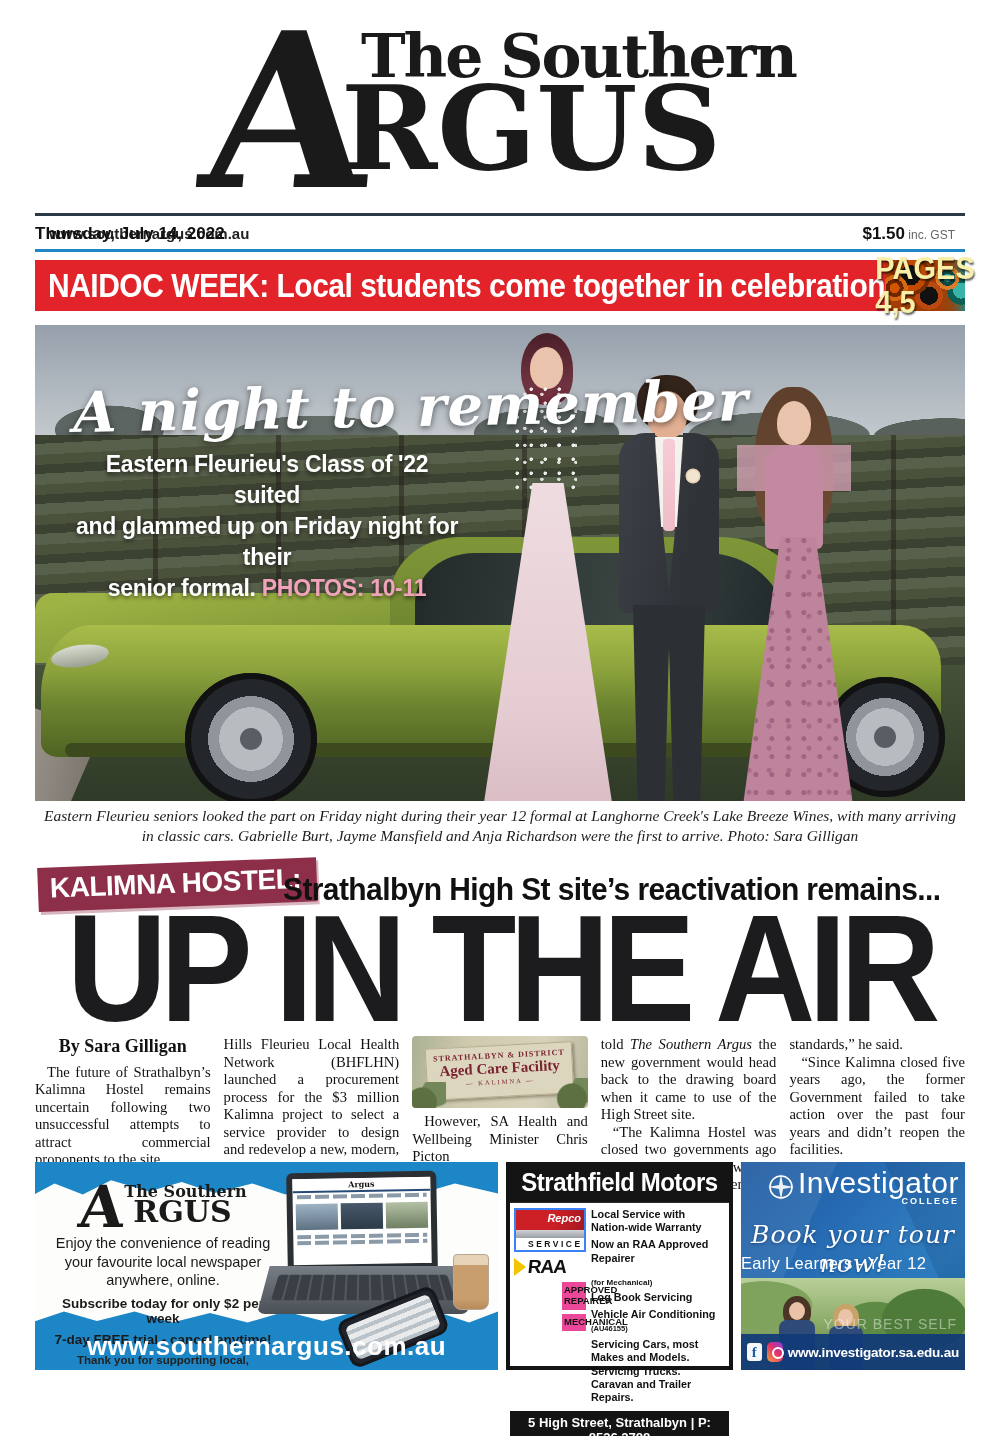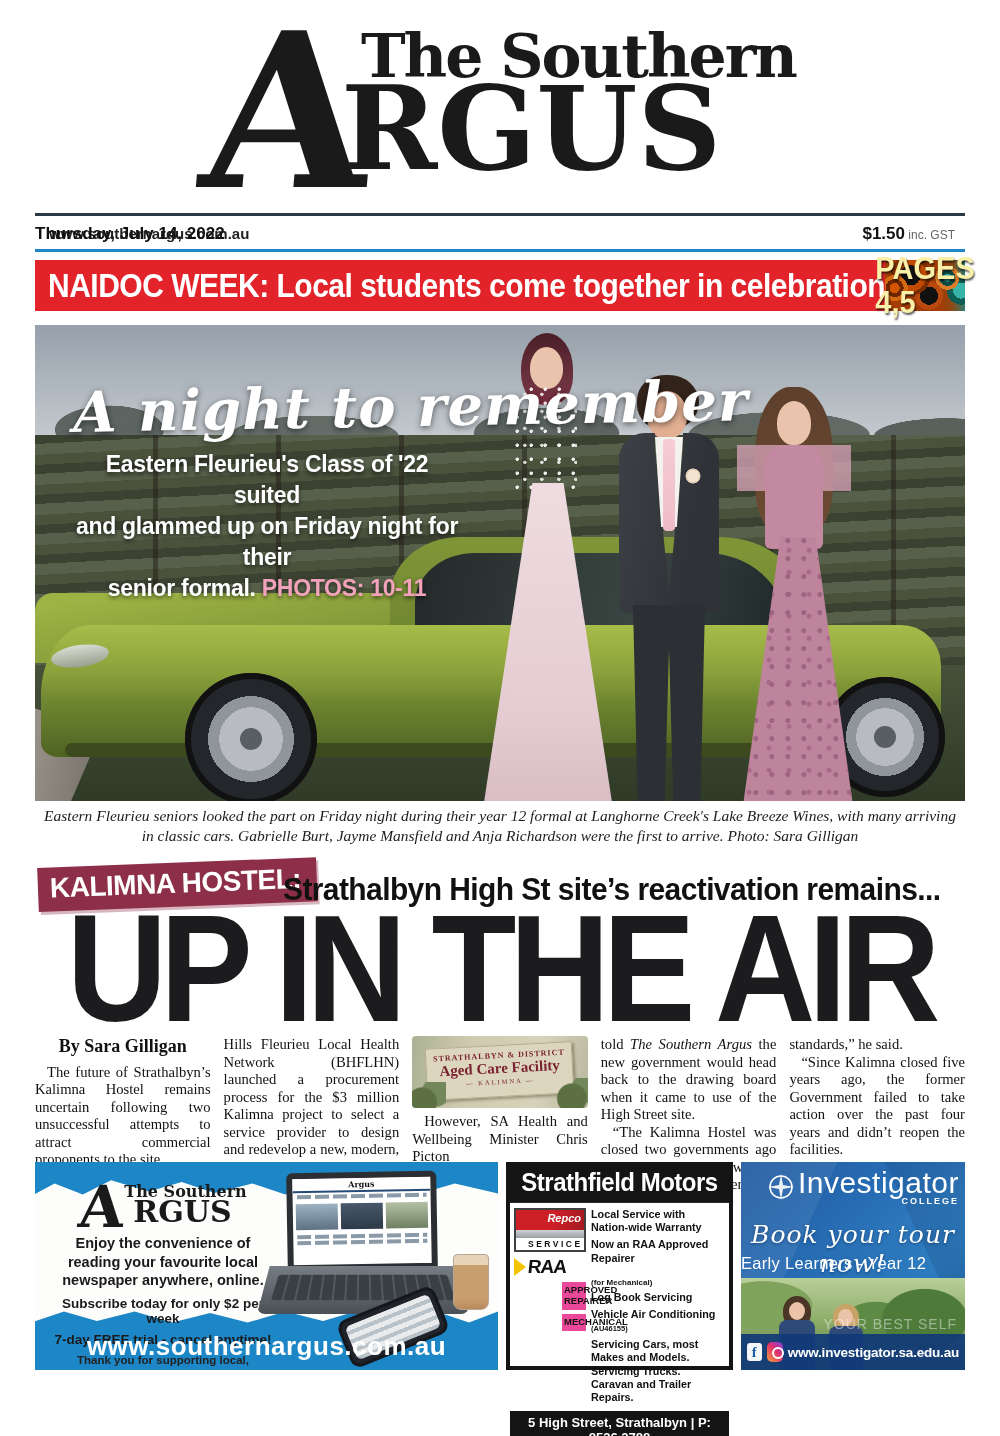--- a/index.html
+++ b/index.html
@@ -118,21 +118,21 @@
   
   .ad1 { position:relative; width:463px; height:100%; background:#1d86c6; overflow:hidden; }
   .ad1-torn { position:absolute; left:-4px; top:12px; width:471px; height:158px; background:#fdfdfc;
       clip-path:polygon(0 14%, 5% 6%, 11% 13%, 17% 4%, 25% 11%, 32% 5%, 39% 12%, 47% 6%, 54% 13%, 61% 5%, 69% 11%, 76% 4%, 83% 12%, 90% 6%, 100% 13%, 100% 86%, 93% 94%, 86% 87%, 78% 93%, 70% 86%, 62% 93%, 54% 87%, 46% 94%, 38% 88%, 30% 94%, 22% 87%, 14% 93%, 7% 87%, 0 94%); }
   .ad1-left { position:absolute; left:14px; top:22px; width:228px; text-align:center; color:#1a1a1a; }
   .ad1-logo { display:flex; justify-content:center; align-items:flex-start; margin-bottom:4px; }
   .ad1-logo .a { font-family:"DejaVu Serif", serif; font-weight:bold; font-size:58px; line-height:0.8; transform:skewX(-5deg); }
   .ad1-logo .rt { margin-left:-8px; display:flex; flex-direction:column; }
   .ad1-logo .t { font-family:"DejaVu Serif", serif; font-weight:bold; font-size:16px; line-height:1; padding-left:8px; }
   .ad1-logo .r { font-family:"DejaVu Serif", serif; font-weight:bold; font-size:30px; line-height:0.8; padding-left:2px; }
-  .ad1-t1 { font-weight:bold; font-size:14.5px; line-height:1.25; }
+  .ad1-t1 { font-weight:normal; font-size:14.5px; line-height:1.25; }
   .ad1-t2 { font-weight:bold; font-size:13.5px; margin-top:7px; }
   .ad1-t3 { font-weight:bold; font-size:13.5px; margin-top:6px; }
   .ad1-t4 { font-weight:bold; font-size:11.5px; margin-top:7px; line-height:1.2; color:#222; }
   .ad1-url { position:absolute; left:0; right:0; bottom:8px; text-align:center; color:#fff; font-weight:bold; font-size:26px; letter-spacing:0.5px; }
   .laptop-screen { position:absolute; left:252px; top:10px; width:150px; height:98px; background:#fff; border:6px solid #2b2f33; border-radius:6px 6px 0 0; transform:rotate(-1deg); overflow:hidden; }
   .lp-mast { height:14px; background:#fff; border-bottom:2px solid #274b77; display:flex; align-items:center; justify-content:center; font-family:"DejaVu Serif", serif; font-weight:bold; font-size:8px; color:#111; }
   .lp-row { display:flex; gap:3px; padding:3px; }
   .lp-block { flex:1; height:26px; background:linear-gradient(#9db3c4,#5d7181); }
   .lp-block.b2 { background:linear-gradient(#49586a,#2c3a49); }
   .lp-block.b3 { background:linear-gradient(#b3c0a4,#6f7f62); }
@@ -143,21 +143,21 @@
   .phone-screen { position:absolute; inset:4px; background:#e8eaec; border-radius:6px; background-image:repeating-linear-gradient(0deg,#b9c2c9 0 4px, #e8eaec 4px 9px); }
   .coffee { position:absolute; left:418px; top:92px; width:36px; height:56px; background:linear-gradient(#e7d3b8 0 18%, #c99e6e 18% 80%, #b88a5c); border-radius:4px 4px 8px 8px; border:1px solid #b5a794; }
 
   
   .ad2 { position:relative; width:227px; height:100%; background:#141414; padding:4px; }
   .ad2-inner { width:100%; height:100%; background:#fff; display:flex; flex-direction:column; }
   .ad2-head { background:#141414; color:#fff; text-align:center; font-weight:bold; font-size:24px; padding:3px 0 5px; letter-spacing:-0.5px; transform:scaleY(1.05); }
   .ad2-redline { height:3px; background:#cc2027; margin:1px 0 0; }
   .ad2-body { flex:1; display:flex; padding:5px 4px 3px; gap:5px; }
   .ad2-logos { width:72px; display:flex; flex-direction:column; gap:4px; }
-  .repco-box { border:2px solid #404040; height:44px; display:flex; flex-direction:column; }
+  .repco-box { border:2px solid #3b82f6; height:44px; display:flex; flex-direction:column; }
   .repco-top { flex:1; background:linear-gradient(100deg,#cc1f26 55%, #a51920); color:#fff; font-style:italic; font-weight:bold; font-size:11px; text-align:right; padding:2px 3px 0 0; }
   .repco-mid { height:8px; background:linear-gradient(#cfd2d6,#9aa0a6); }
   .repco-svc { background:#fff; color:#111; font-weight:bold; font-size:8.5px; text-align:center; letter-spacing:2.5px; padding:1px 12px; }
   .raa-row { display:flex; align-items:center; gap:2px; }
   .raa-chev { width:0; height:0; border-top:9px solid transparent; border-bottom:9px solid transparent; border-left:12px solid #f5c400; }
   .raa-txt { font-weight:bold; font-size:19px; letter-spacing:-1px; color:#111; transform:skewX(-6deg); }
   .badge { background:#ec4899; color:#111; font-weight:bold; text-align:center; font-size:9.5px; line-height:1.15; padding:3px 2px;margin-left:48px; }
   .ad2-items { flex:1; color:#111; }
   .ad2-items .it { font-weight:bold; font-size:10.8px; line-height:1.22; margin-bottom:4px; }
   .ad2-items .sm { font-weight:bold; font-size:8px; margin-top:-3px; margin-bottom:4px; }

